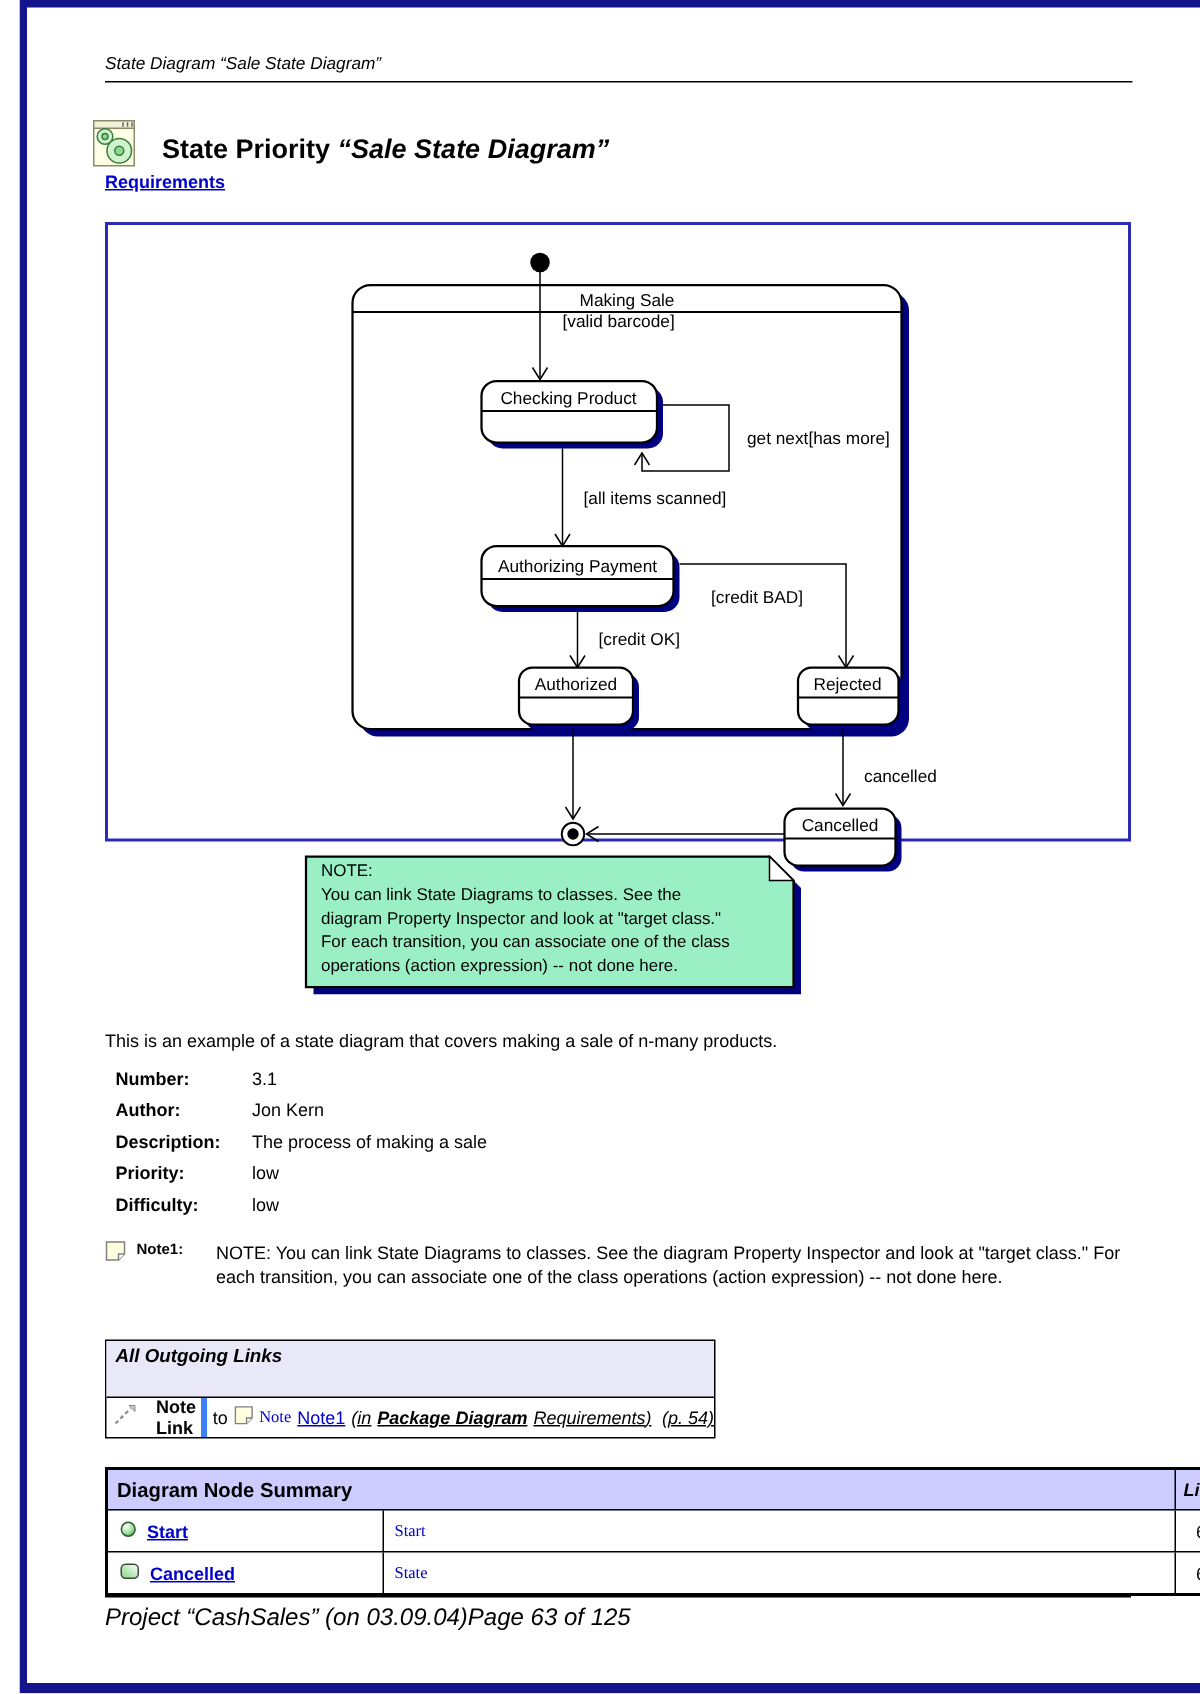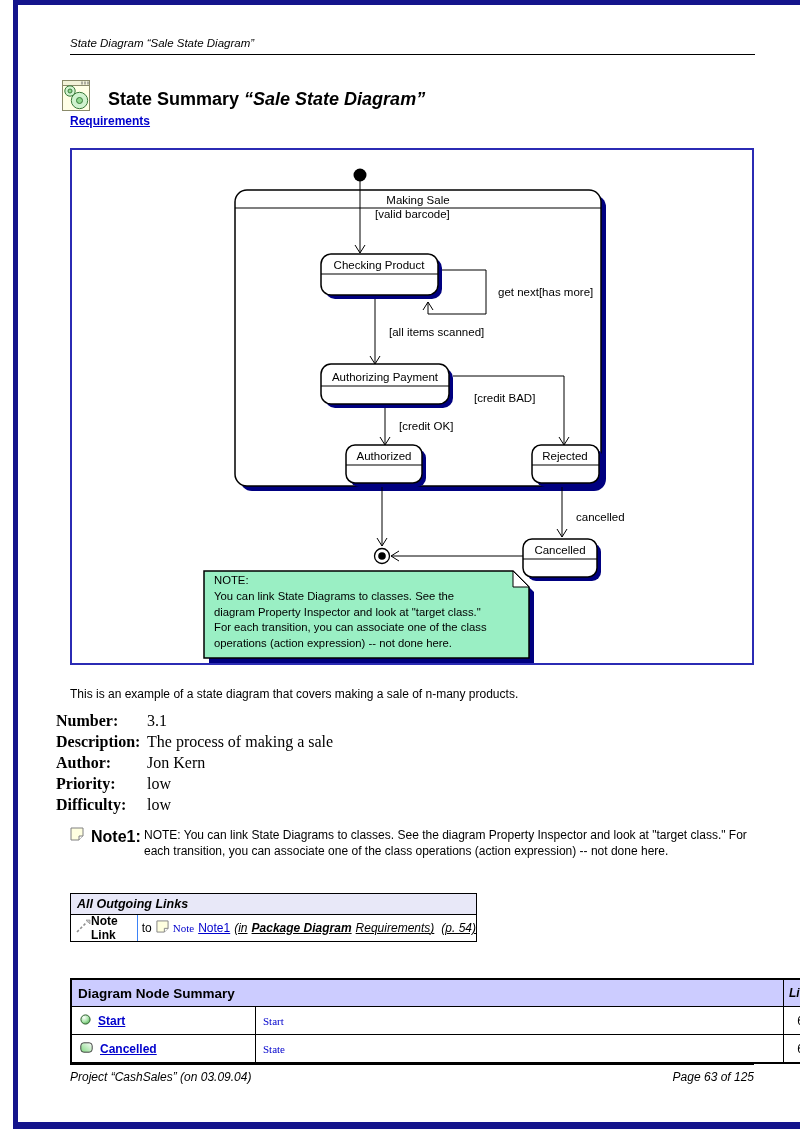--- a/index.html
+++ b/index.html
@@ -11,51 +11,51 @@
   .bold{font-weight:bold;}
   .underline{text-decoration:underline;}
   .link{color:#0000CC;text-decoration:underline;cursor:pointer;}
   .mono{font-family:Liberation Serif, serif;color:#0000CC;font-size:11px;}
   .running-header{left:57px;top:37px;font-size:11.5px;font-style:italic;}
   .header-rule{left:57px;top:54px;width:685px;height:0;border-top:1.5px solid #000;}
   .title-icon{left:48px;top:76px;}
   .page-title{left:95px;top:89px;font-size:18px;font-weight:bold;white-space:nowrap;}
   .page-title .qname{font-style:italic;margin-left:5px;}
   .req-link{left:57px;top:114px;font-size:12px;font-weight:bold;}
-  .diagram-box{left:57px;top:148px;width:684px;height:517px;border:2px solid #2B2BB4;box-sizing:border-box;background:#fff;}
+  .diagram-box{left:57px;top:148px;width:684px;height:413px;border:2px solid #2B2BB4;box-sizing:border-box;background:#fff;}
   .para{left:57px;top:687px;font-size:12px;}
-  .fields{left:43px;top:712px;font-size:16px;font-family:Liberation Serif, serif;}
+  .fields{left:64px;top:712px;font-size:12px;}
   .field-row{height:21px;display:flex;}
   .field-label{width:91px;font-weight:bold;}
   .note1-icon{left:57px;top:827px;}
-  .note1-label{left:78px;top:828px;font-size:16px;font-weight:bold;}
+  .note1-label{left:78px;top:828px;font-size:10px;font-weight:bold;}
   .note1-text{left:131px;top:828px;width:612px;font-size:12px;line-height:15.5px;}
   
   .links-table{left:57px;top:893px;width:407px;border:1.5px solid #000;box-sizing:border-box;background:#fff;}
-  .lt-header{height:21px;background:#E8E8F8;border-bottom:1px solid #000;font-size:12.5px;
+  .lt-header{height:38px;background:#E8E8F8;border-bottom:1px solid #000;font-size:12.5px;
              font-weight:bold;font-style:italic;padding:3px 0 0 6px;box-sizing:border-box;}
   .lt-row{display:flex;height:26px;align-items:center;}
-  .lt-cell1{width:85px;display:flex;align-items:center;gap:0;padding-left:4px;box-sizing:border-box;
-            border-right:1px solid #3b82f6;height:100%;font-size:12px;font-weight:bold;}
+  .lt-cell1{width:85px;display:flex;align-items:center;gap:13px;padding-left:4px;box-sizing:border-box;
+            border-right:4px solid #3b82f6;height:100%;font-size:12px;font-weight:bold;}
   .lt-cell2{flex:1;display:flex;align-items:center;gap:4px;padding-left:4px;font-size:12px;white-space:nowrap;}
   
   .summary-table{left:57px;top:978px;width:756px;border:2px solid #000;box-sizing:border-box;background:#fff;}
   .st-header{display:flex;height:26px;background:#CCCCFF;border-bottom:1px solid #000;align-items:center;}
   .st-title{flex:1;font-size:13.5px;font-weight:bold;padding-left:6px;}
   .st-page{width:41px;border-left:1px solid #000;align-self:stretch;display:flex;align-items:center;
            padding-left:5px;font-size:12px;font-weight:bold;font-style:italic;box-sizing:border-box;}
   .st-row{display:flex;height:27px;border-bottom:1px solid #000;align-items:stretch;}
   .st-row:last-child{border-bottom:none;}
   .st-c1{width:184px;display:flex;align-items:center;gap:7px;padding-left:8px;box-sizing:border-box;
          border-right:1px solid #000;font-size:12px;font-weight:bold;}
   .st-c2{flex:1;display:flex;align-items:center;padding-left:7px;border-right:1px solid #000;}
   .st-c3{width:40px;display:flex;align-items:center;justify-content:center;font-size:12px;}
   .footer-rule{left:57px;top:1064px;width:684px;height:0;border-top:1px solid #000;}
-  .footer{left:57px;top:1070px;width:684px;display:flex;justify-content:space-between;
-          font-size:12px;font-style:italic;}
+  .footer{left:57px;top:1070px;width:684px;display:flex;
+          font-size:16px;font-style:italic;}
   svg text{font-family:"Liberation Sans","DejaVu Sans",sans-serif;fill:#000;}
 </style>
 </head>
 <body>
 
 <div class="page">
   <div class="page-border"></div>
 
   <div class="abs running-header">State Diagram “Sale State Diagram”</div>
   <div class="abs header-rule"></div>
@@ -67,21 +67,21 @@
       <line x1="21" y1="5.5" x2="21" y2="8.5" stroke="#666"></line>
       <line x1="24" y1="5.5" x2="24" y2="8.5" stroke="#666"></line>
       <line x1="27" y1="5.5" x2="27" y2="8.5" stroke="#666"></line>
       <circle cx="9" cy="15" r="5.2" fill="#CFF2CF" stroke="#3A7A3A"></circle>
       <circle cx="9" cy="15" r="2" fill="#8FD98F" stroke="#3A7A3A"></circle>
       <circle cx="18.5" cy="24.5" r="8.2" fill="#CFF2CF" stroke="#3A7A3A"></circle>
       <circle cx="18.5" cy="24.5" r="3" fill="#8FD98F" stroke="#3A7A3A"></circle>
     </svg>
   </div>
   <div class="abs page-title">
-    <span>State Summary</span><span class="qname">“Sale State Diagram”</span>
+    <span>State Priority</span><span class="qname">“Sale State Diagram”</span>
   </div>
   <a class="abs req-link link">Requirements</a>
 
   <div class="abs diagram-box">
     <svg width="680" height="513" viewBox="0 0 680 513">
 
       <g>
         <rect x="168" y="45" width="366" height="296" rx="12" fill="#000080"></rect>
         <rect x="163" y="40" width="366" height="296" rx="12" fill="#fff" stroke="#000" stroke-width="1.5"></rect>
         <line x1="163" y1="58" x2="529" y2="58" stroke="#000" stroke-width="1.2"></line>
@@ -189,26 +189,26 @@
   </div>
 
   <div class="abs para">This is an example of a state diagram that covers making a sale of n-many products.</div>
 
   <div class="abs fields">
     <div class="field-row">
       <span class="field-label">Number:</span>
       <span>3.1</span>
     </div>
     <div class="field-row">
+      <span class="field-label">Author:</span>
+      <span>Jon Kern</span>
+    </div>
+    <div class="field-row">
       <span class="field-label">Description:</span>
       <span>The process of making a sale</span>
-    </div>
-    <div class="field-row">
-      <span class="field-label">Author:</span>
-      <span>Jon Kern</span>
     </div>
     <div class="field-row">
       <span class="field-label">Priority:</span>
       <span>low</span>
     </div>
     <div class="field-row">
       <span class="field-label">Difficulty:</span>
       <span>low</span>
     </div>
   </div>

